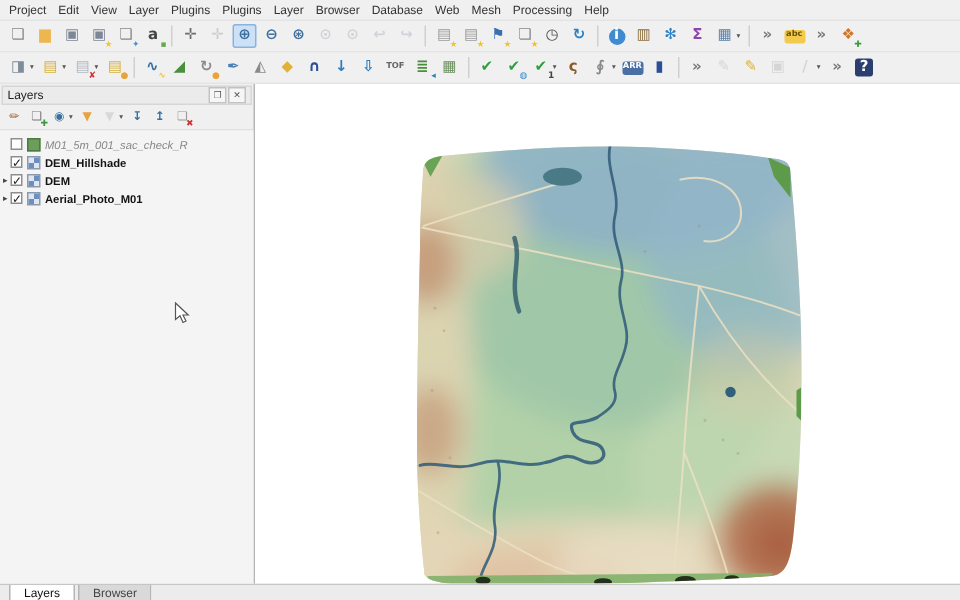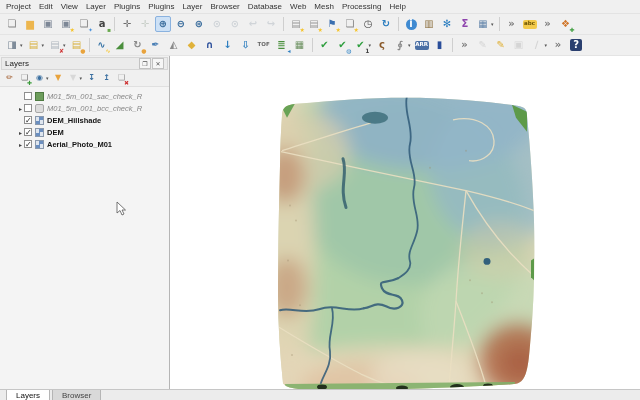--- a/index.html
+++ b/index.html
@@ -35,21 +35,21 @@
     background:#ebebeb;border:1px solid #d6d6d6;box-sizing:border-box;}
   .panel-title{font-size:8px;color:#222;flex:1;line-height:10px;}
   .phbtn{width:10px;height:9px;font-size:6px;color:#555;display:flex;align-items:center;
     justify-content:center;border:1px solid #c2c2c2;background:#f6f6f6;margin-left:1px;
     font-family:"DejaVu Sans",sans-serif;}
   .panel-toolbar{height:16px;display:flex;align-items:center;padding:0 2px;
     border-bottom:1px solid #e0e0e0;}
   .panel-toolbar .ticon{width:13px;height:13px;}
   .panel-toolbar .ticon .g{font-size:8px;}
   .layer-list{flex:1;background:#f4f4f4;padding-top:3px;}
-  .lrow{height:12px;display:flex;align-items:center;padding-left:17px;}
+  .lrow{height:12px;display:flex;align-items:center;padding-left:0;}
   .arrow{width:7px;font-size:6px;color:#444;text-align:center;flex:none;
     font-family:"DejaVu Sans",sans-serif;}
   .cb{width:8px;height:8px;background:#fff;border:1px solid #8e8e8e;margin-right:3px;
     font-size:8px;line-height:7px;text-align:center;color:#222;flex:none;box-sizing:border-box;
     font-family:"DejaVu Sans",sans-serif;}
   .licon{width:9px;height:9px;margin-right:3px;flex:none;box-sizing:border-box;
     border:1px solid rgba(0,0,0,.25);}
   .licon.sac{background:#6d9d5c;border-color:#4e7a42;}
   .licon.bcc{background:#dcdcdc;border-color:#a8a8a8;border-radius:2px;}
   .licon.grd{background:#f4f2ec;border-color:#c4c4c4;}
@@ -498,26 +498,20 @@
           <span class="badge" style="color: rgb(204, 51, 51);">✖</span>
         </div>
       </div>
     <div class="layer-list" id="layer-list">
         <div class="lrow gray">
           <span class="arrow"></span>
           <span class="cb"></span>
           <span class="licon sac"></span>
           <span class="llabel">M01_5m_001_sac_check_R</span>
         </div>
-        <div class="lrow gray">
-          <span class="arrow">▸</span>
-          <span class="cb"></span>
-          <span class="licon bcc"></span>
-          <span class="llabel">M01_5m_001_bcc_check_R</span>
-        </div>
         <div class="lrow">
           <span class="arrow"></span>
           <span class="cb">✓</span>
           <span class="licon raster"></span>
           <span class="llabel">DEM_Hillshade</span>
         </div>
         <div class="lrow">
           <span class="arrow">▸</span>
           <span class="cb">✓</span>
           <span class="licon raster"></span>

